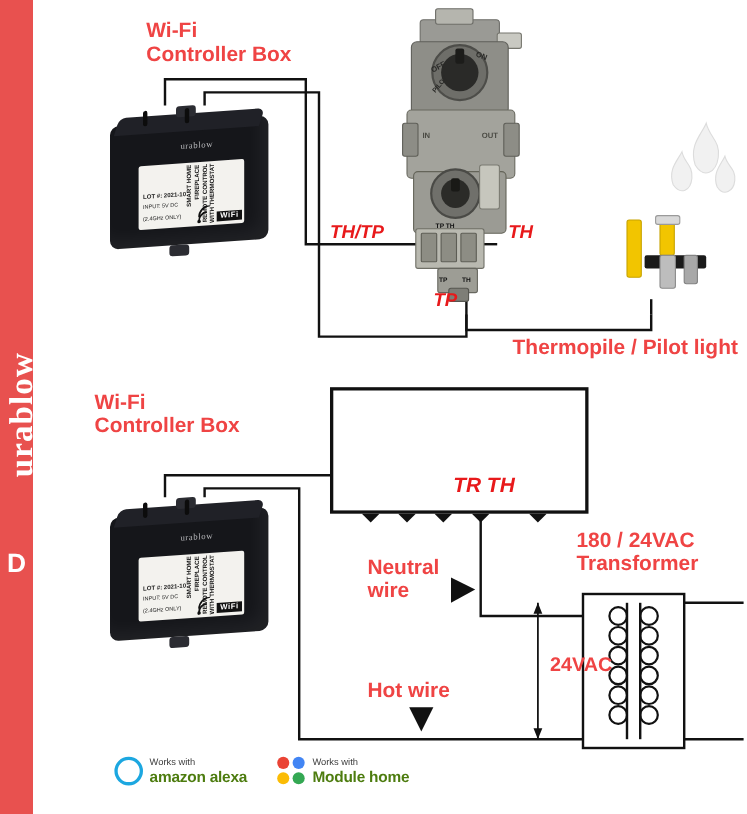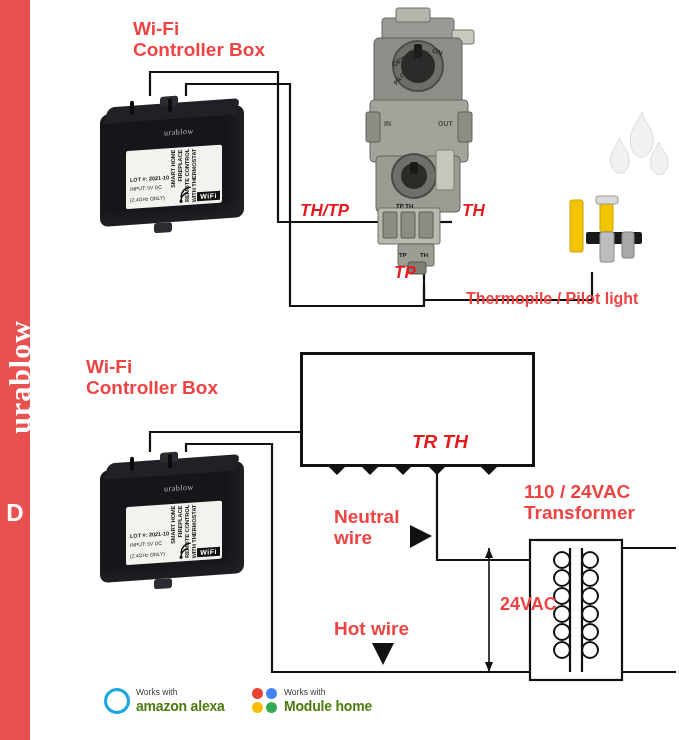--- a/index.html
+++ b/index.html
@@ -398,23 +398,23 @@
     </div>
   </div>
 
   <div class="lbl" style="left:133px; top:18px; font-size:19px;">Wi-Fi
 Controller Box</div>
 
 
   <div class="lbl" style="left:86px; top:356px; font-size:19px;">Wi-Fi
 Controller Box</div>
 
-  <div class="lbl" style="left:466px; top:290px; font-size:16px;">Thermopile / Pilot light</div>
-
-  <div class="lbl" style="left:524px; top:481px; font-size:19px;">110 / 24VAC
+  <div class="lbl" style="left:466px; top:306px; font-size:19px;">Thermopile / Pilot light</div>
+
+  <div class="lbl" style="left:524px; top:481px; font-size:19px;">180 / 24VAC
 Transformer</div>
 
   <div class="lbl" style="left:334px; top:506px; font-size:19px;">Neutral
 wire</div>
 
   <div class="lbl" style="left:334px; top:618px; font-size:19px;">Hot wire</div>
 
   <div class="lbl" style="left:500px; top:594px; font-size:18px;">24VAC</div>
 
   <div class="lbl-red" style="left:300px; top:202px; font-size:17px;">TH/TP</div>

